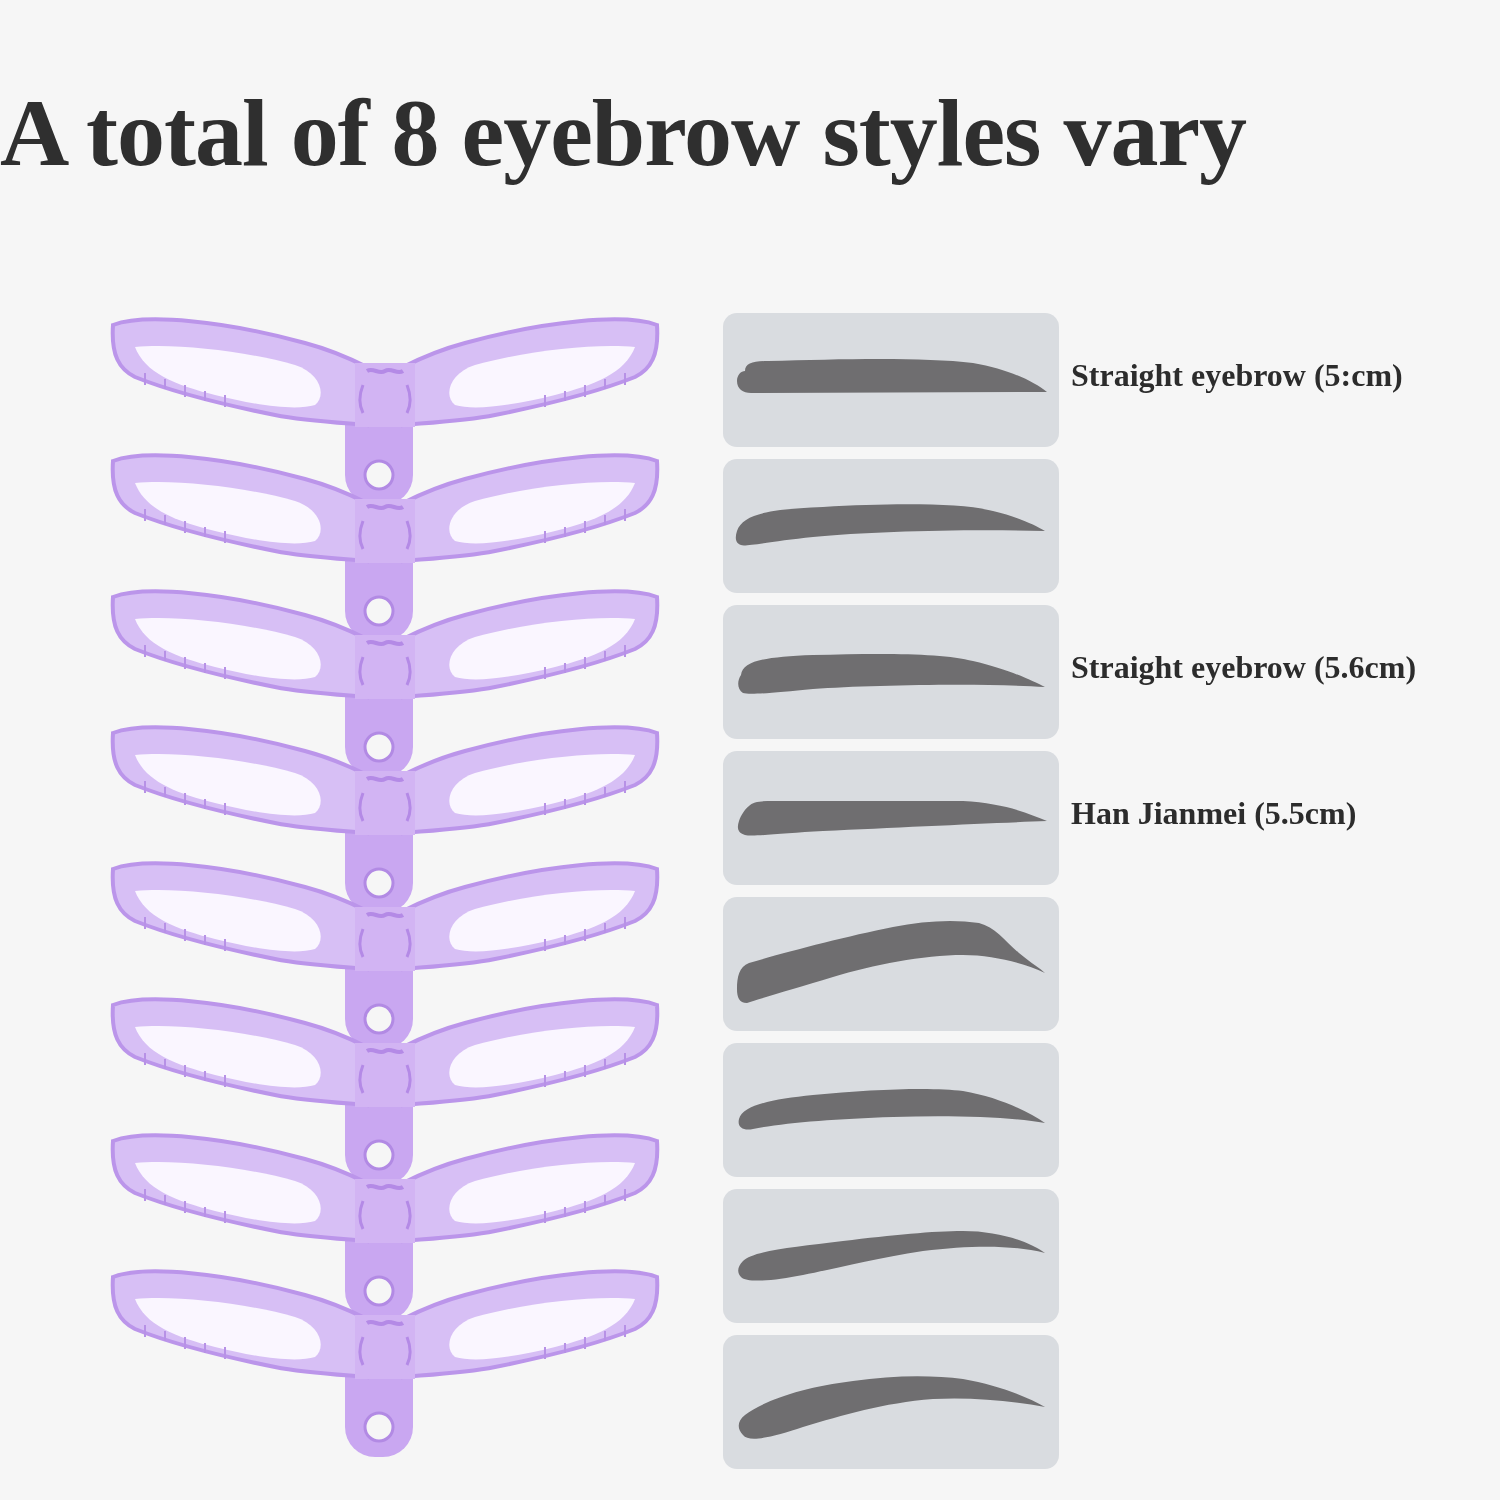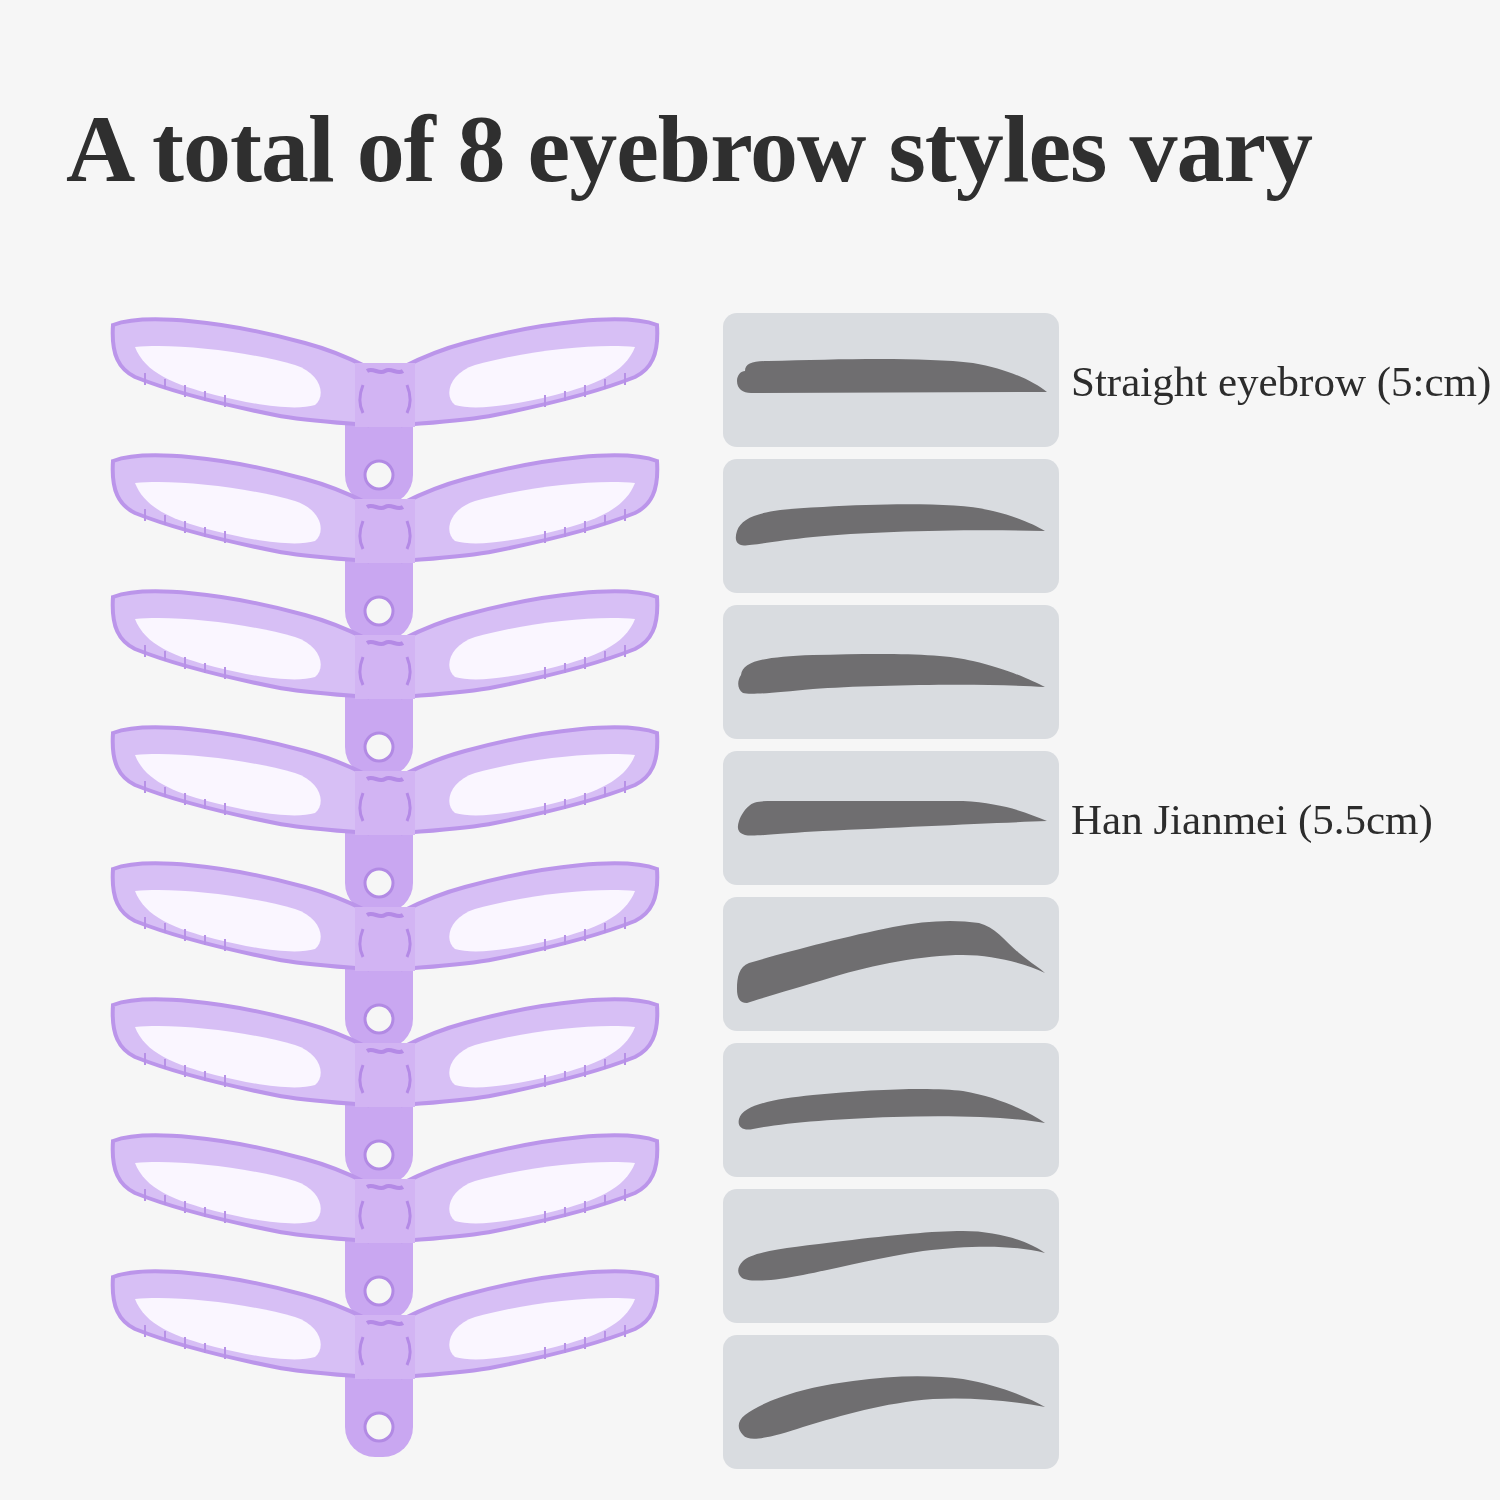--- a/index.html
+++ b/index.html
@@ -1,36 +1,36 @@
 <!DOCTYPE html>
 <html><head>
 <meta charset="utf-8">
 <style>
   html, body { margin:0; padding:0; }
   body {
     width:1500px; height:1500px; background:#f6f6f6; position:relative; overflow:hidden;
     font-family:"Liberation Serif","DejaVu Serif",serif;
   }
   .title {
-    position:absolute; left:0; top:94px; width:1312px; text-align:right;
+    position:absolute; left:0; top:78px; width:1312px; text-align:left;
     font-family:"Liberation Serif",serif; font-weight:700; font-size:96px;
     color:#2f2f2f; letter-spacing:-1px; line-height:110px;
   }
   .stencils { position:absolute; left:105px; top:305px; width:560px; height:1190px; }
   .stencil { position:absolute; left:0; width:560px; height:205px; }
   .cards { position:absolute; left:723px; top:313px; }
   .row { position:absolute; left:0; width:780px; height:136px; }
   .card {
     position:absolute; left:0; top:0; width:336px; height:134px;
     background:#d9dce0; border-radius:14px;
   }
   .card svg { position:absolute; left:0; top:0; }
   .label {
     position:absolute; left:348px; top:44px; white-space:nowrap;
-    font-family:"Liberation Serif",serif; font-weight:400; font-size:43px; color:#2c2c2c;
+    font-family:"Liberation Serif",serif; font-weight:700; font-size:32px; color:#2c2c2c;
   }
 </style>
 </head>
 <body>
 
 <div class="title">A total of 8 eyebrow styles vary</div>
 
 <div class="stencils" id="stencils">
     <div class="stencil" style="top: 0px;">
   <svg width="560" height="205" viewBox="0 0 560 205">
@@ -291,20 +291,21 @@
       </svg>
     </div>
   </div>
 
   <div class="row" style="top:292px">
     <div class="card">
       <svg width="336" height="134">
         <path d="M18,70 C20,56 40,52 90,50 C160,48 220,48 250,56 C285,64 310,76 322,82 C260,78 150,80 90,84 C50,88 26,90 20,88 C14,84 14,76 18,70 Z" fill="#6f6e70"></path>
       </svg>
     </div>
+    <div class="label">Straight eyebrow (5.6cm)</div>
   </div>
 
   <div class="row" style="top:438px">
     <div class="card">
       <svg width="336" height="134">
         <path d="M26,55 C30,50 40,50 50,50 L240,50 C280,52 305,62 324,70 C270,72 180,76 100,80 C60,82 30,86 22,84 C14,82 14,76 16,70 C18,64 22,58 26,55 Z" fill="#6f6e70"></path>
       </svg>
     </div>
     <div class="label">Han Jianmei (5.5cm)</div>
   </div>

